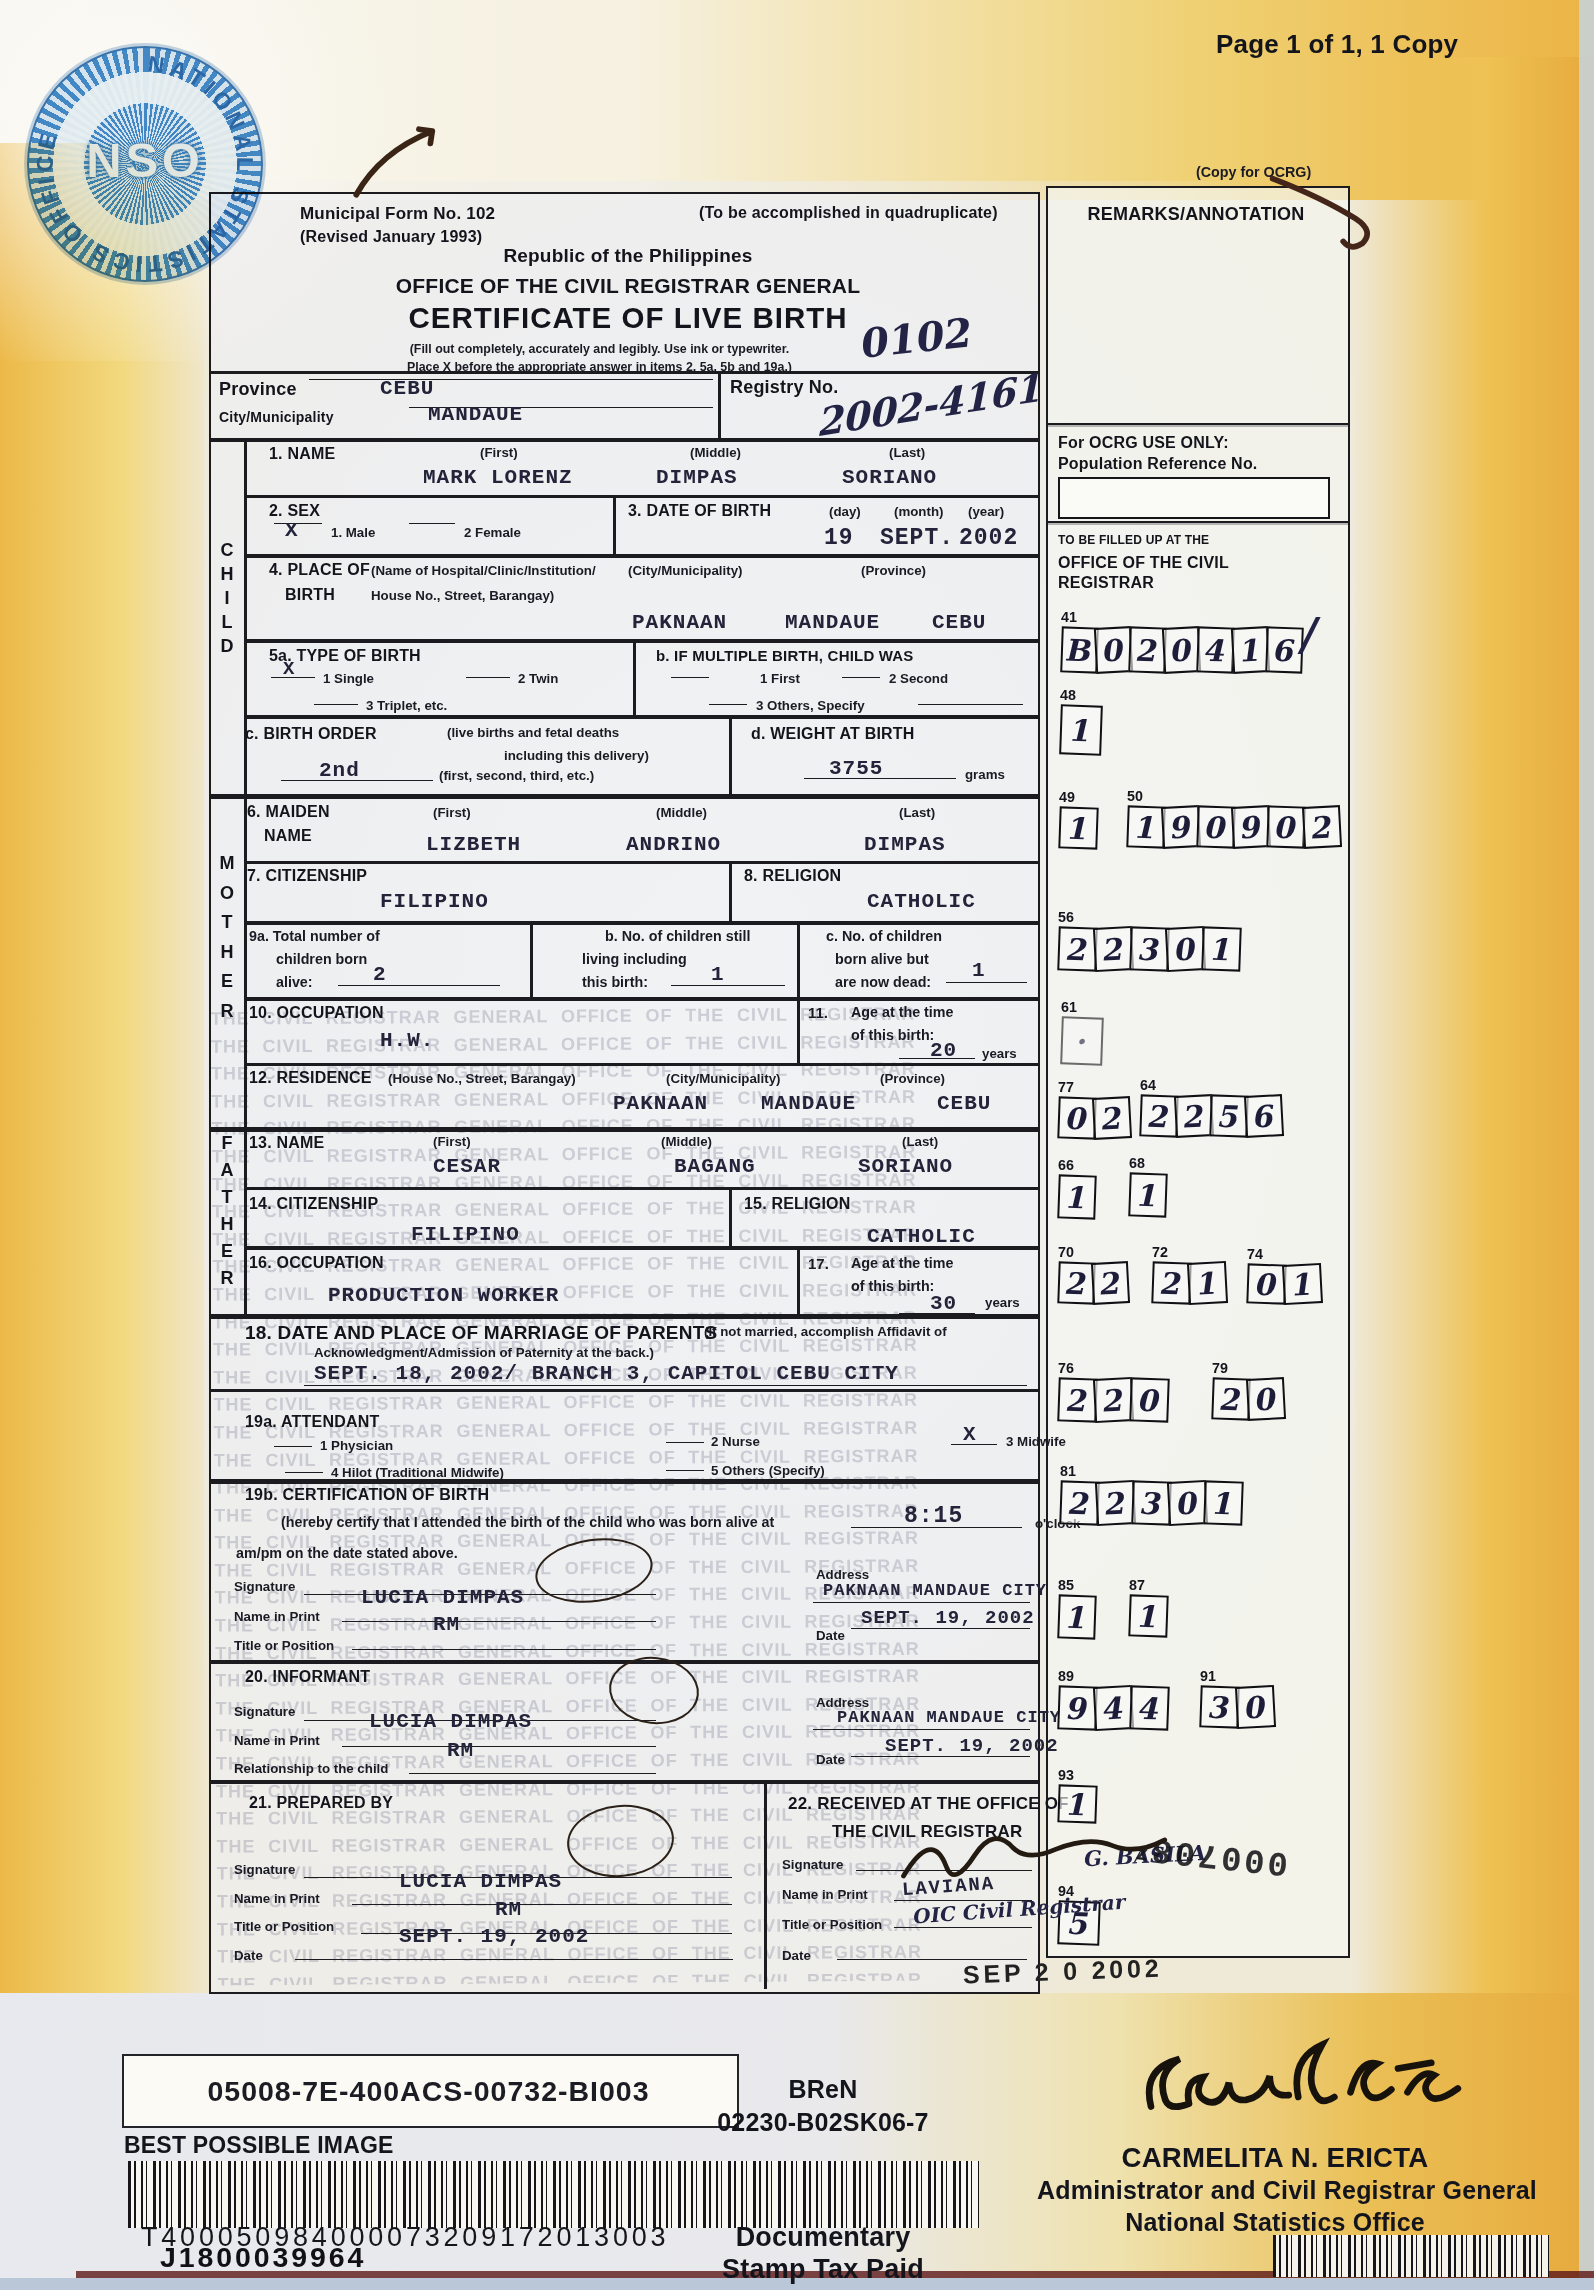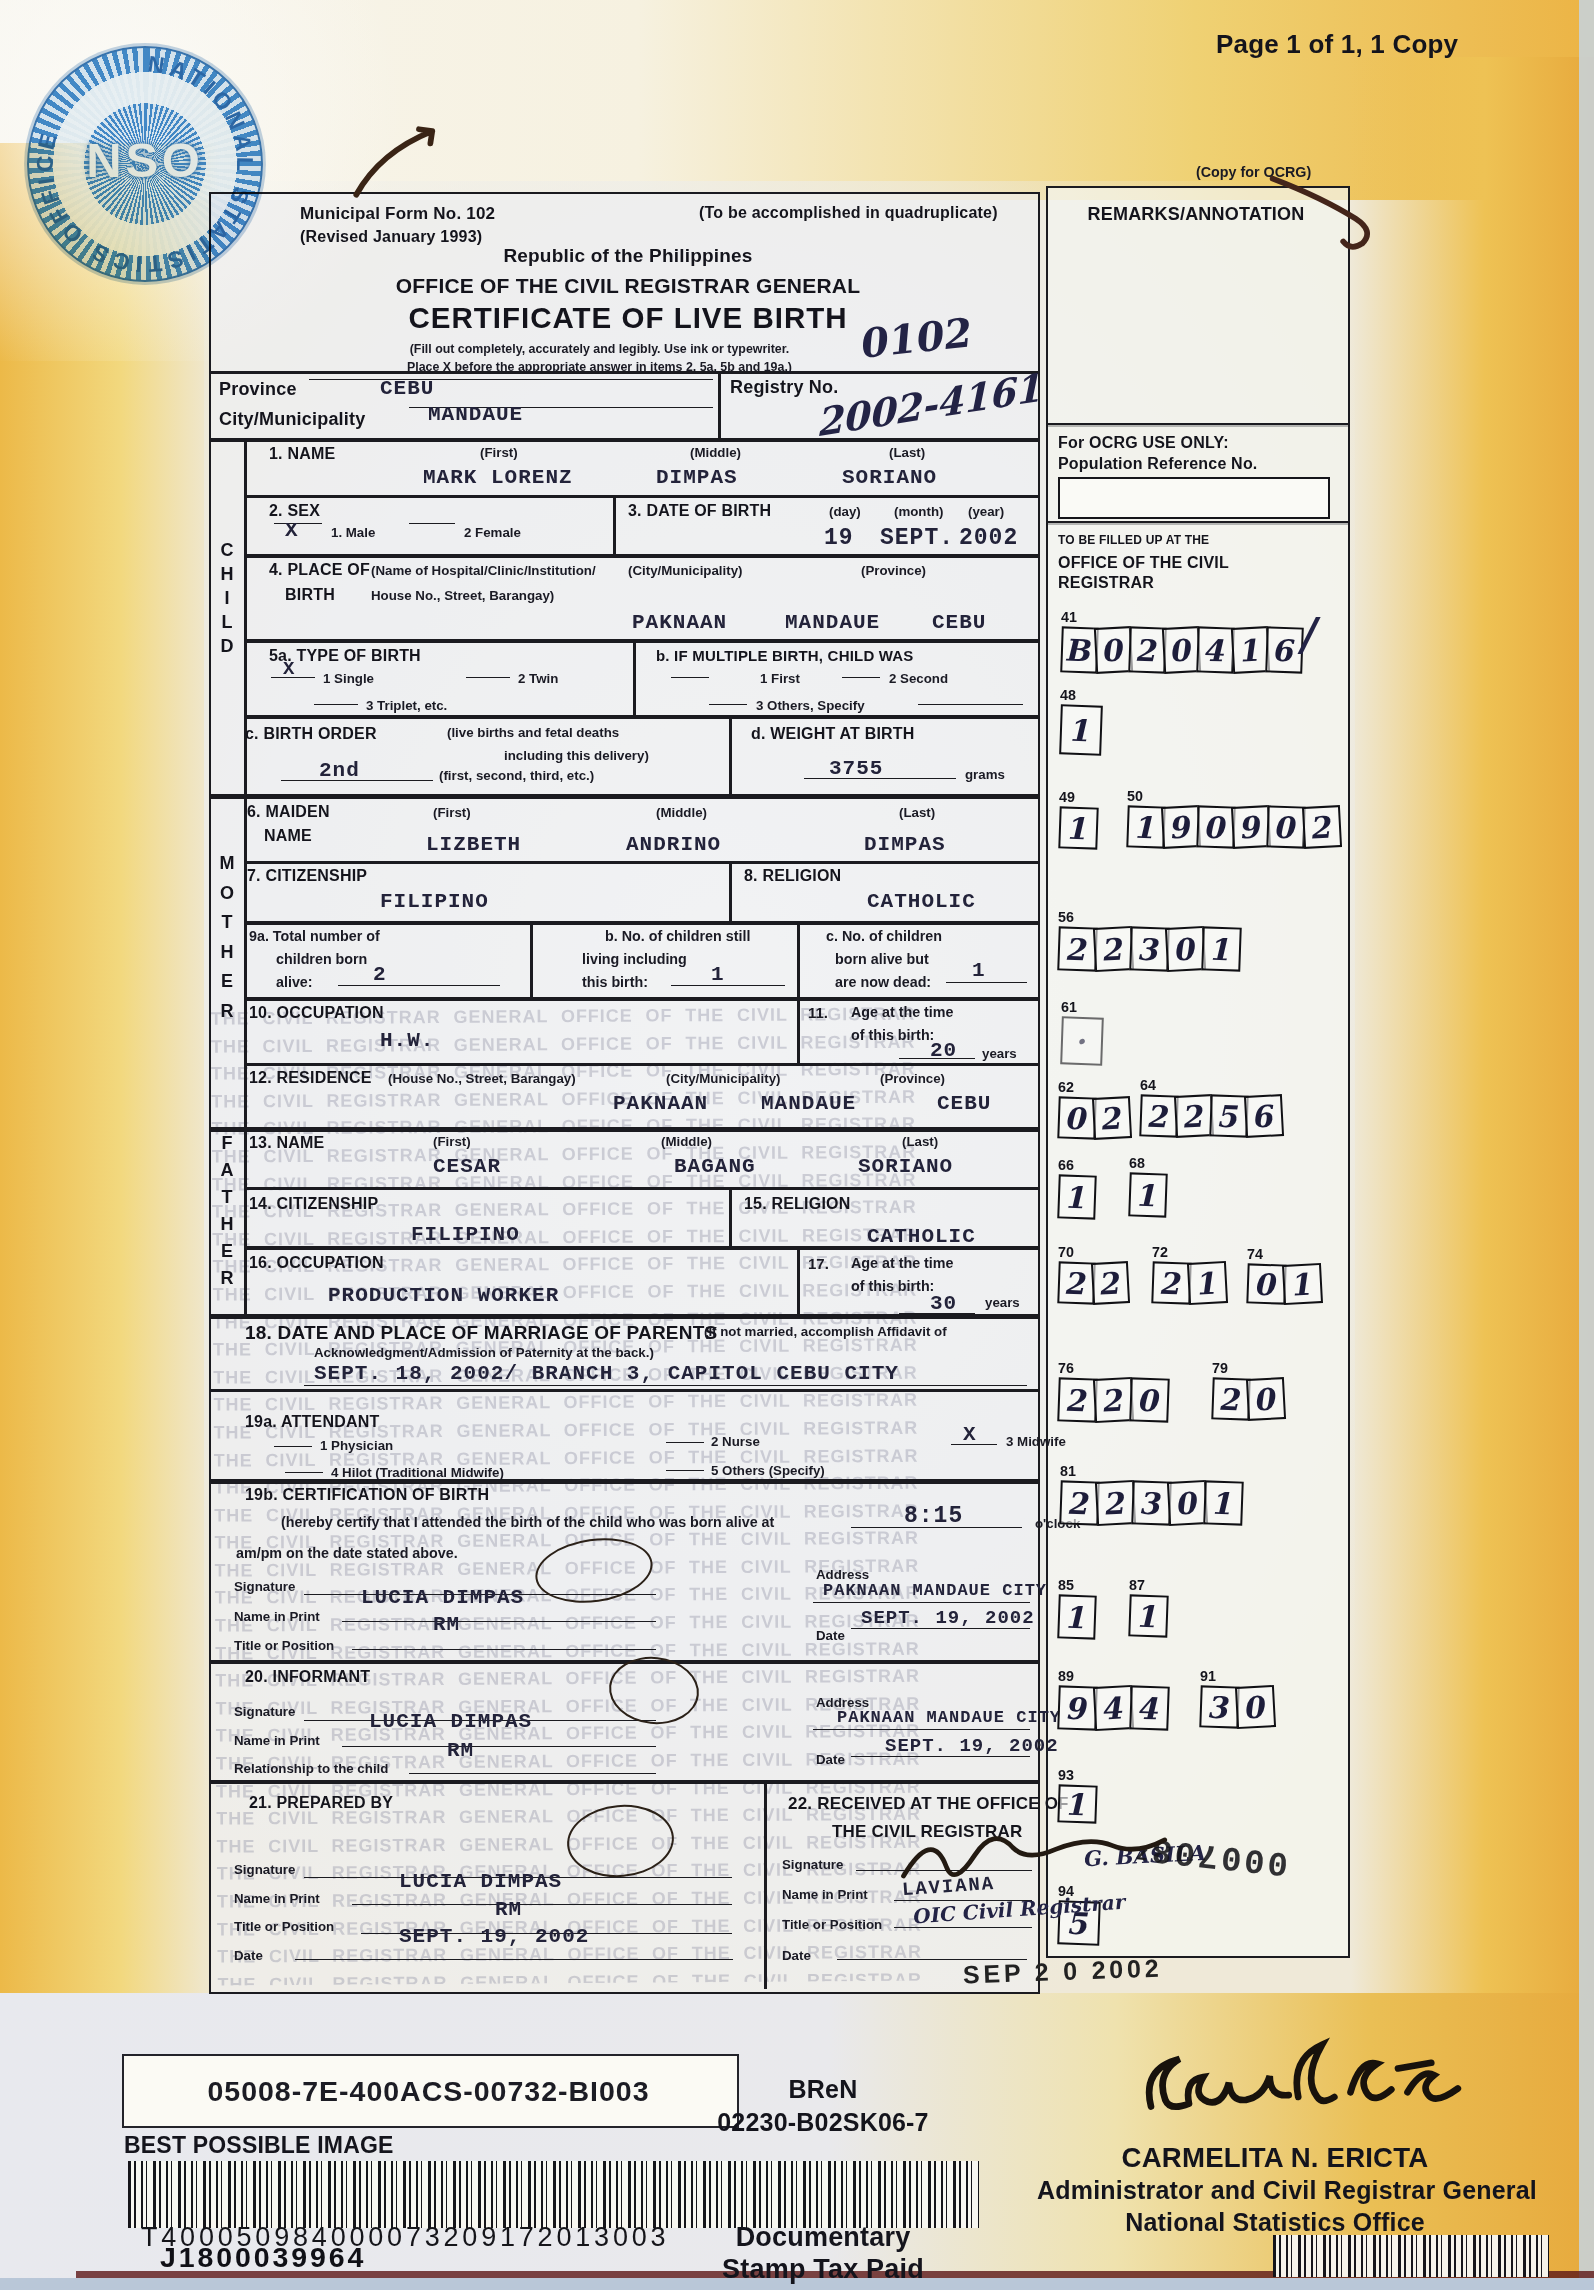--- a/index.html
+++ b/index.html
@@ -124,21 +124,21 @@
   <div class="lb ctr" style="left:314px;top:245px;width:628px;font-size:19px;">Republic of the Philippines</div>
   <div class="lb ctr" style="left:314px;top:274px;width:628px;font-size:21px;">OFFICE OF THE CIVIL REGISTRAR GENERAL</div>
   <div class="lb ctr" style="left:314px;top:301px;width:628px;font-size:29.5px;letter-spacing:1px;">CERTIFICATE OF LIVE BIRTH</div>
   <div class="sm ctr" style="left:314px;top:342px;width:571px;font-size:12.4px;">(Fill out completely, accurately and legibly. Use ink or typewriter.</div>
   <div class="sm ctr" style="left:314px;top:360px;width:571px;font-size:12.4px;">Place X before the appropriate answer in items 2, 5a, 5b and 19a.)</div>
   <div class="hd" style="left:861px;top:314px;font-size:40px;transform:rotate(-6deg);">0102</div>
 
   <div class="lb" style="left:219px;top:379px;font-size:18px;">Province</div>
   <div class="ty" style="left:380px;top:377px;">CEBU</div>
   <div class="ul" style="left:309px;top:379px;width:404px;"></div>
-  <div class="lb" style="left:219px;top:409px;font-size:18px;">City/Municipality</div>
+  <div class="lb" style="left:219px;top:409px;font-size:14px;">City/Municipality</div>
   <div class="ty" style="left:428px;top:403px;">MANDAUE</div>
   <div class="ul" style="left:409px;top:407px;width:304px;"></div>
   <div class="lb" style="left:730px;top:377px;font-size:18px;">Registry No.</div>
   <div class="hd" style="left:818px;top:382px;font-size:38px;transform:rotate(-9deg) skewX(-10deg);">2002-4161</div>
 
   <div class="vlet" style="left:211px;top:538px;line-height:24px;">
       <div>C</div>
       <div>H</div>
       <div>I</div>
       <div>L</div>
@@ -439,21 +439,21 @@
         <span class="cell" style="width: 35px; height: 40px;">1</span>
       </div>
   </div>
   <div class="cbox" style="left:1061px;top:999px;">
     <div class="cnum">61</div>
     <div class="cells" style="opacity:.6;">
         <span class="cell" style="width: 38px; height: 44px;">·</span>
       </div>
   </div>
   <div class="cbox" style="left:1058px;top:1079px;">
-    <div class="cnum">62</div>
+    <div class="cnum">77</div>
     <div class="cells">
         <span class="cell" style="width: 34px; height: 38px;">0</span>
         <span class="cell" style="width: 34px; height: 38px;">2</span>
       </div>
   </div>
   <div class="cbox" style="left:1140px;top:1077px;">
     <div class="cnum">64</div>
     <div class="cells">
         <span class="cell" style="width: 34px; height: 38px;">2</span>
         <span class="cell" style="width: 34px; height: 38px;">2</span>

